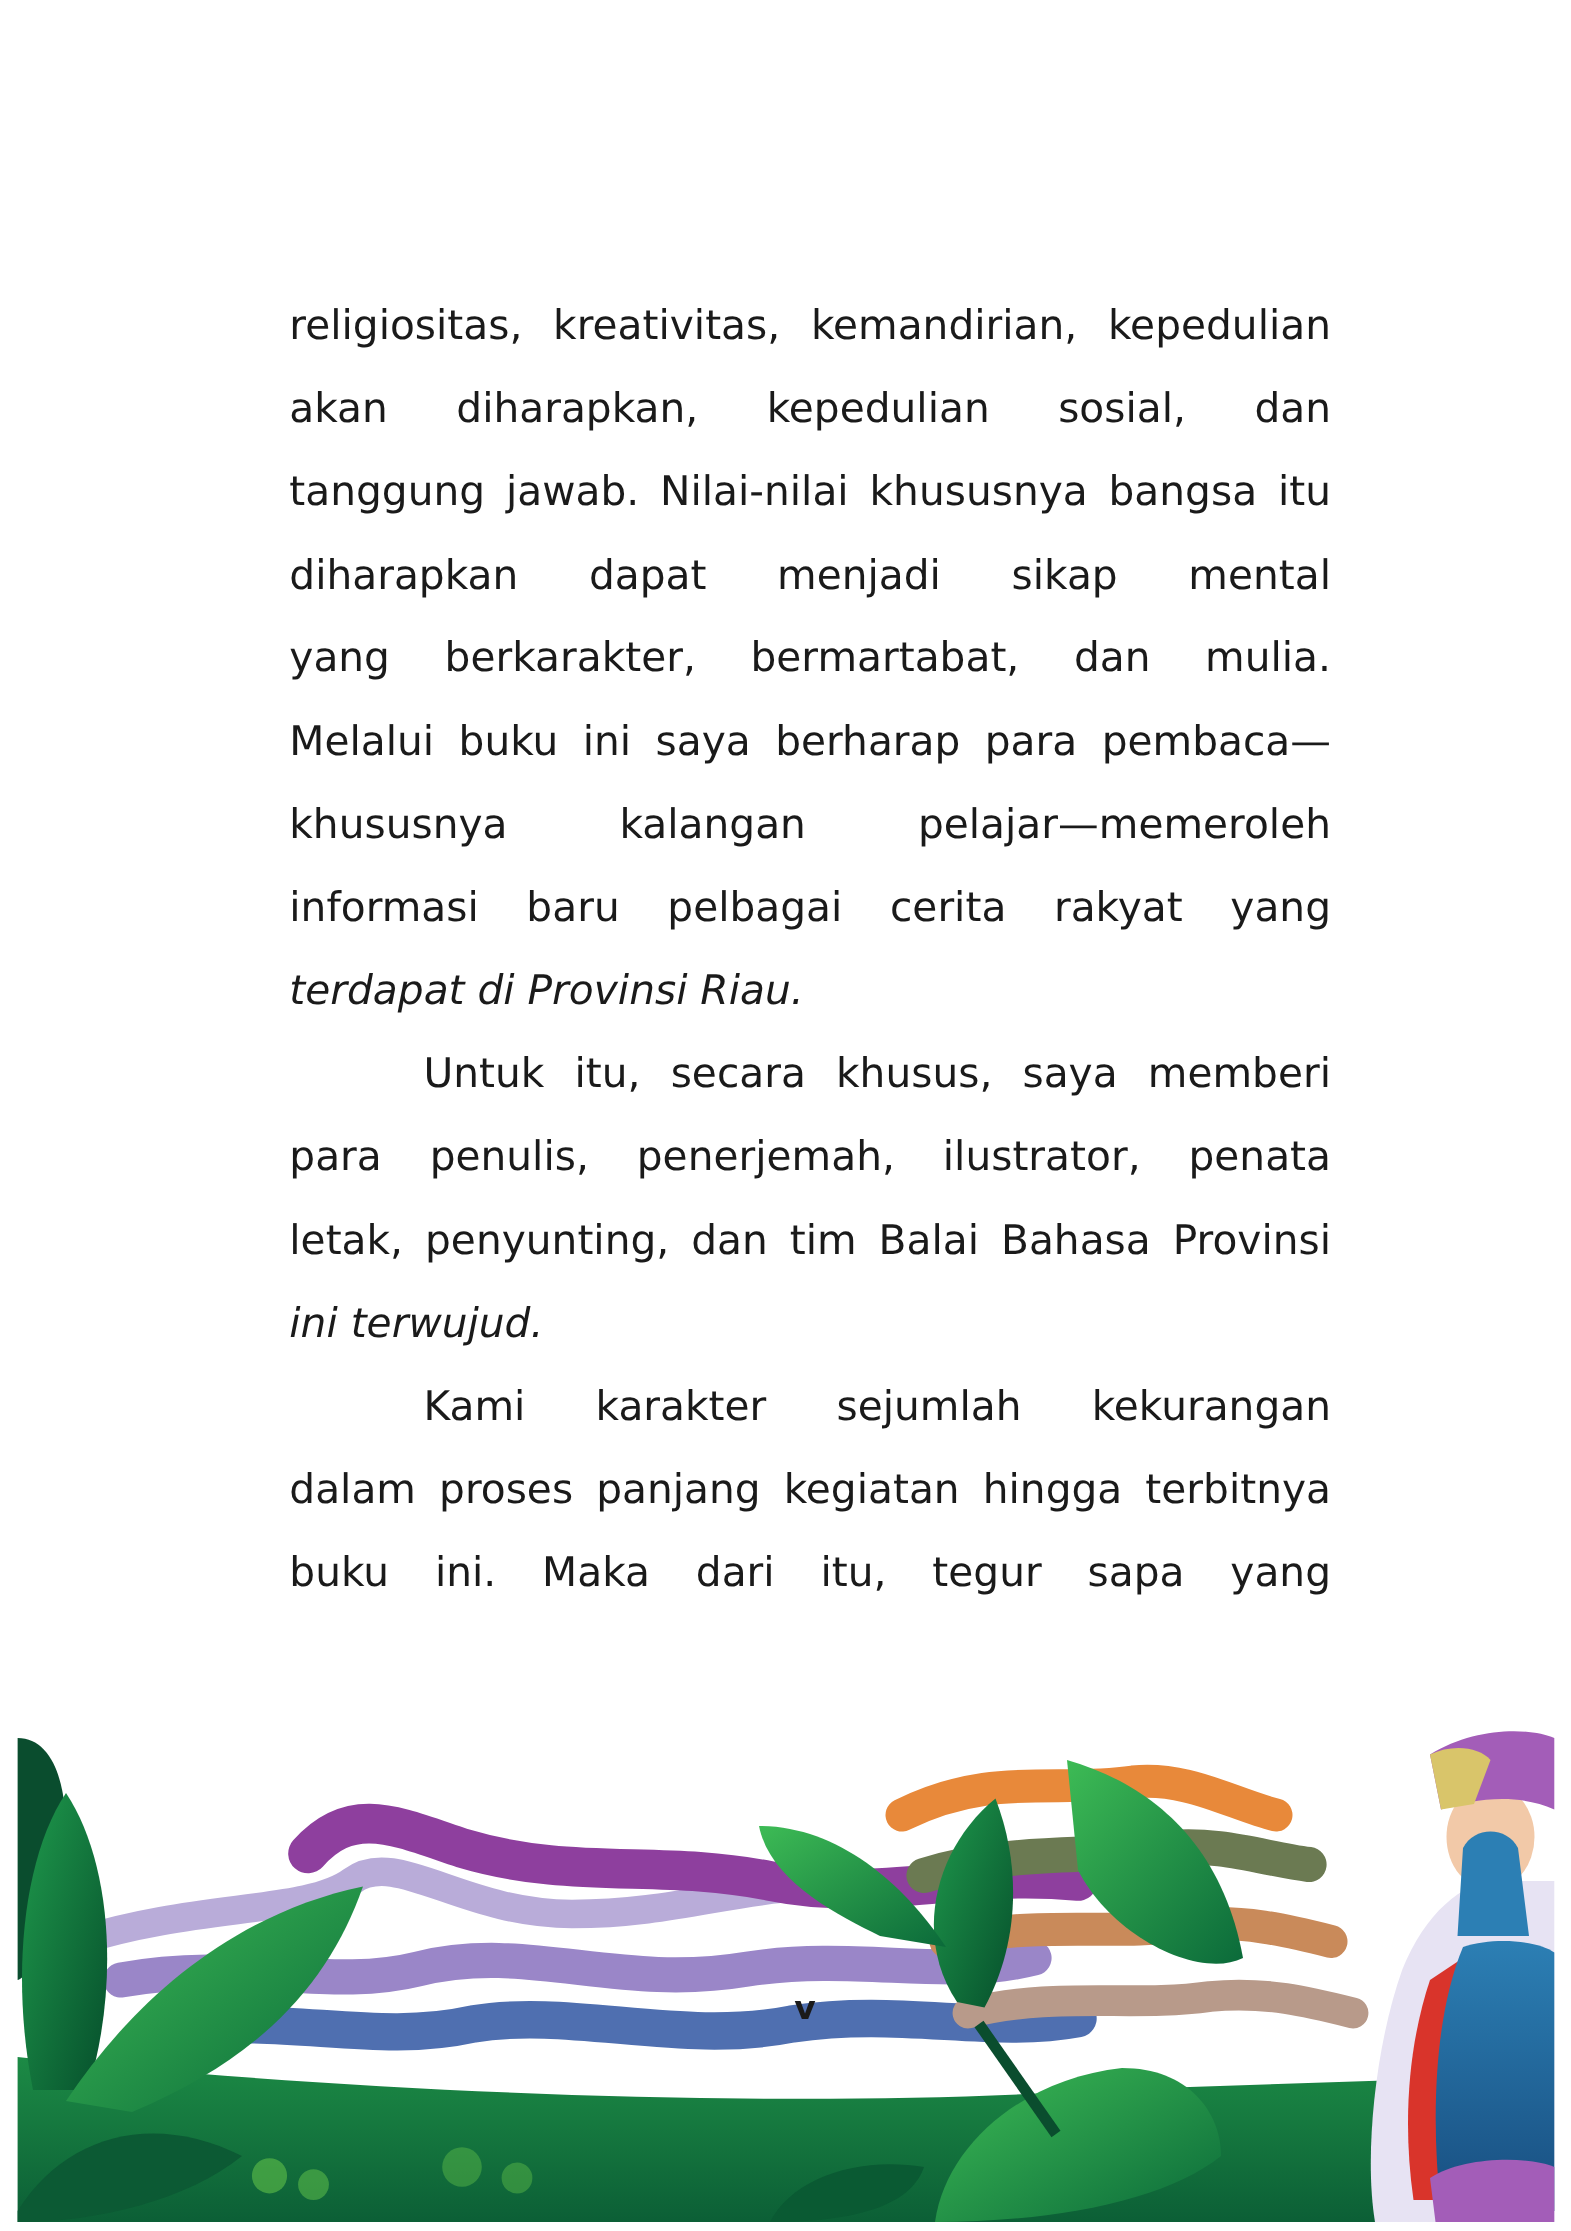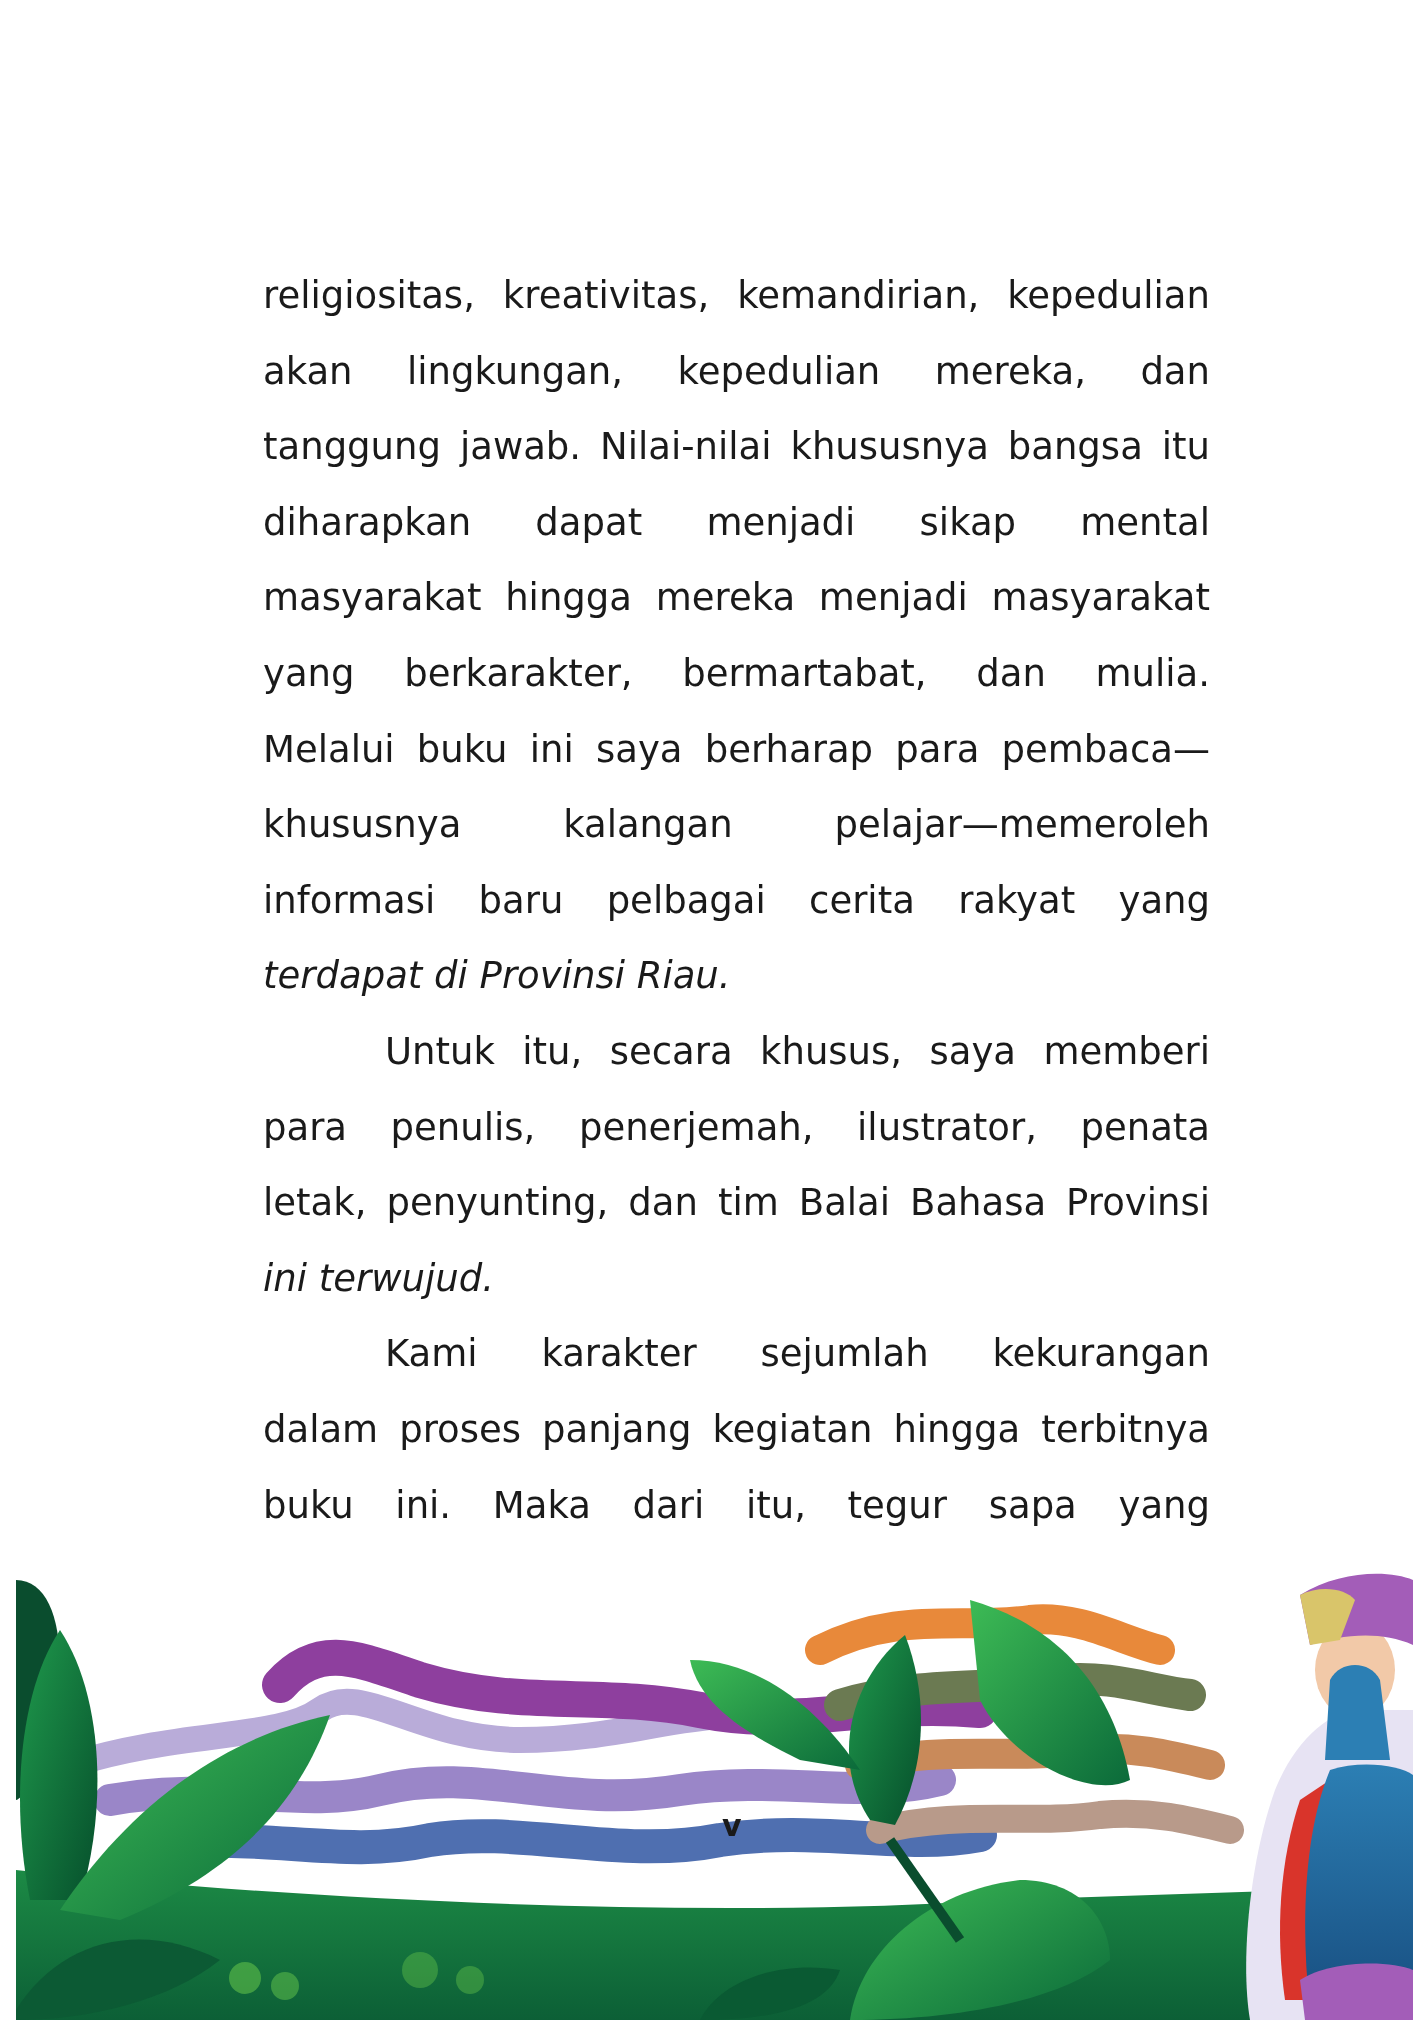--- a/index.html
+++ b/index.html
@@ -20,24 +20,23 @@
     font-family: "DejaVu Sans", sans-serif; font-weight: bold; font-size: 30px; color: #1a1a1a;
   }
 </style>
 </head>
 <body>
 
 <div class="page">
 
   <div class="text-block">
     <span class="line">religiositas, kreativitas, kemandirian, kepedulian</span>
-    <span class="line">akan lingkungan, kepedulian mereka, dan</span>
+    <span class="line">akan diharapkan, kepedulian sosial, dan</span>
     <span class="line">tanggung jawab. Nilai-nilai khususnya bangsa itu</span>
     <span class="line">diharapkan dapat menjadi sikap mental</span>
-    <span class="line">masyarakat hingga mereka menjadi masyarakat</span>
     <span class="line">yang berkarakter, bermartabat, dan mulia.</span>
     <span class="line">Melalui buku ini saya berharap para pembaca—</span>
     <span class="line">khususnya kalangan pelajar—memeroleh</span>
     <span class="line">informasi baru pelbagai cerita rakyat yang</span>
     <span class="line last">terdapat di Provinsi Riau.</span>
     <span class="line indent">Untuk itu, secara khusus, saya memberi</span>
     <span class="line">para penulis, penerjemah, ilustrator, penata</span>
     <span class="line">letak, penyunting, dan tim Balai Bahasa Provinsi</span>
     <span class="line last">ini terwujud.</span>
     <span class="line indent">Kami karakter sejumlah kekurangan</span>

